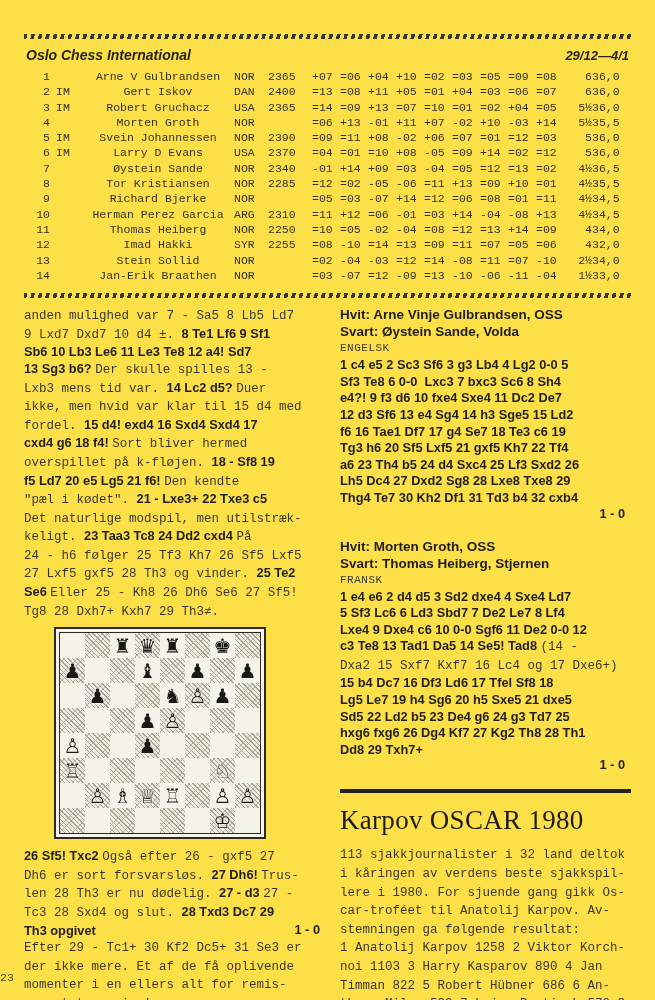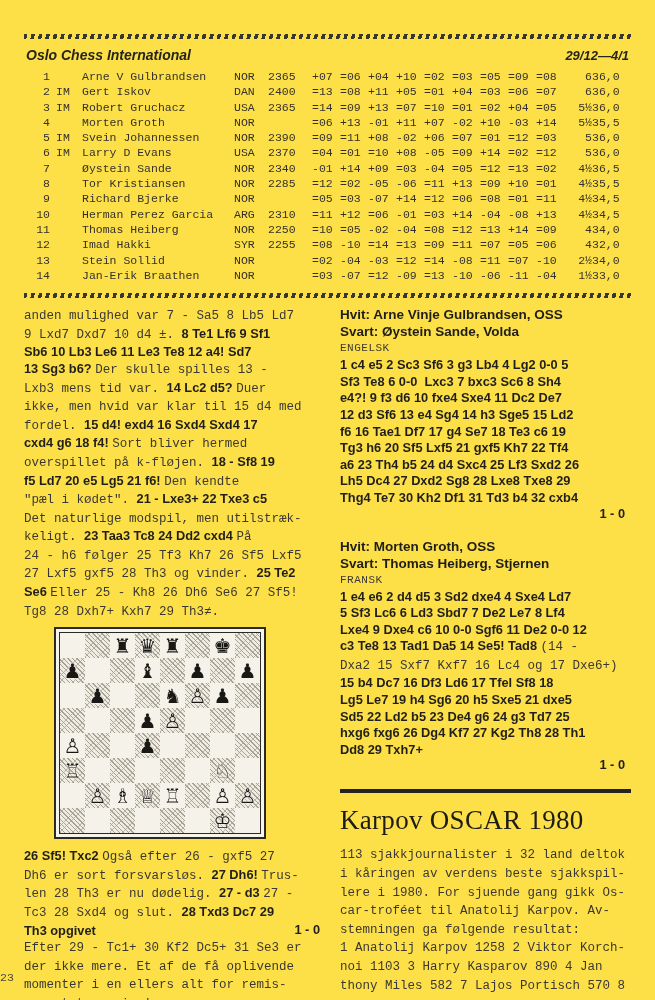--- a/index.html
+++ b/index.html
@@ -17,21 +17,21 @@
   .hdr { display:flex; justify-content:space-between; align-items:baseline; margin:8px 26px 6px 26px; }
   .hdr-title { font:italic 700 14px "Liberation Sans", sans-serif; color:#26241f; }
   .hdr-dates { font:italic 600 13px "Liberation Sans", sans-serif; color:#26241f; }
 
   
   .standings { margin:6px 20px 10px 24px; font-family:"Liberation Mono","DejaVu Sans Mono",monospace; font-size:11.5px; color:#34312c; }
   .t-row { display:flex; height:15.3px; line-height:15.3px; white-space:pre; }
   .tc { display:inline-block; overflow:visible; }
   .tc-rank { width:26px; text-align:right; padding-right:6px; }
   .tc-title { width:26px; }
-  .tc-name { width:152px; }
+  .tc-name { width:152px;text-align:center; }
   .tc-fed { width:34px; }
   .tc-rating { width:44px; }
   .tc-res { width:28px; }
   .tc-pts { width:28px; text-align:right; }
   .tc-tb { width:42px; text-align:left; }
 
   
   .columns { display:flex; gap:16px; padding:0 24px; margin-top:8px; }
   .col-l { width:300px; }
   .col-r { width:291px; }
@@ -300,20 +300,21 @@
 
       <div class="karpov-title">Karpov OSCAR 1980</div>
       <div>
           <div class="ln"><span class="seg-t">113 sjakkjournalister i 32 land deltok</span></div>
           <div class="ln"><span class="seg-t">i kåringen av verdens beste sjakkspil-</span></div>
           <div class="ln"><span class="seg-t">lere i 1980. For sjuende gang gikk Os-</span></div>
           <div class="ln"><span class="seg-t">car-troféet til Anatolij Karpov. Av-</span></div>
           <div class="ln"><span class="seg-t">stemningen ga følgende resultat:</span></div>
           <div class="ln"><span class="seg-t">1 Anatolij Karpov 1258 2 Viktor Korch-</span></div>
           <div class="ln"><span class="seg-t">noi 1103 3 Harry Kasparov 890 4 Jan</span></div>
+          <div class="ln"><span class="seg-t">Timman 822 5 Robert Hübner 686 6 An-</span></div>
           <div class="ln"><span class="seg-t">thony Miles 582 7 Lajos Portisch 570 8</span></div>
         </div>
 
     </div>
   </div>
 
   <div class="pageno">23</div>
 
 </div>
 

